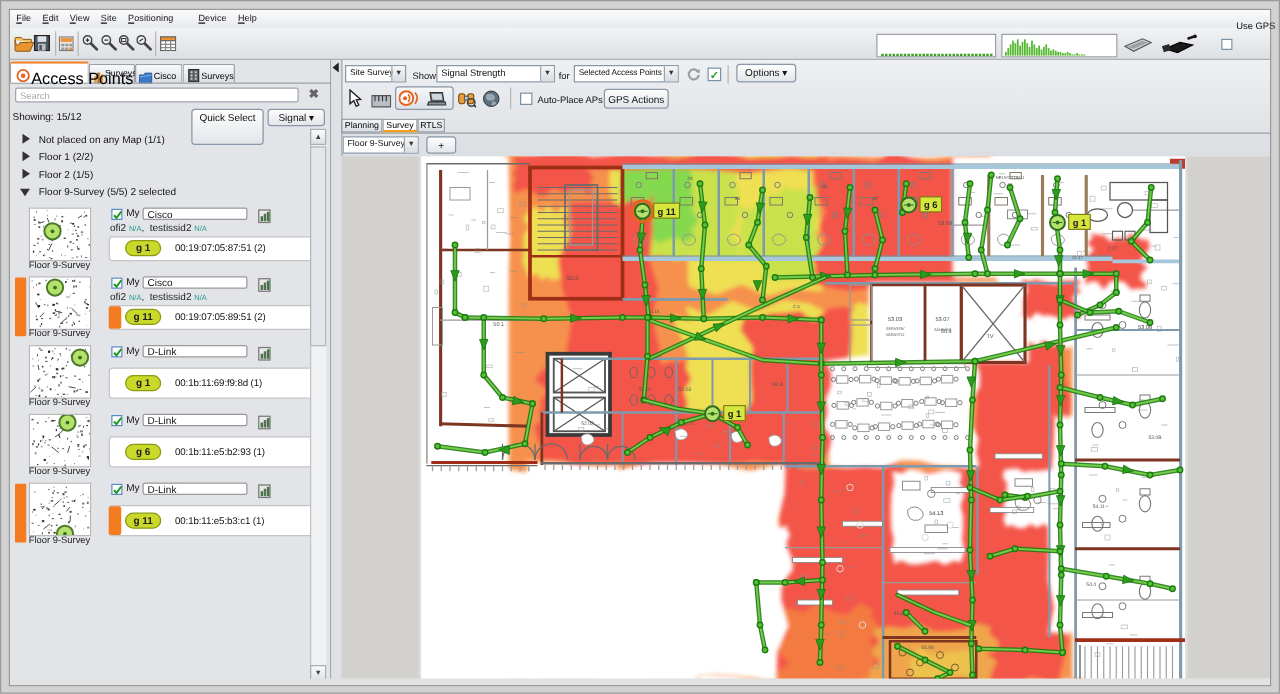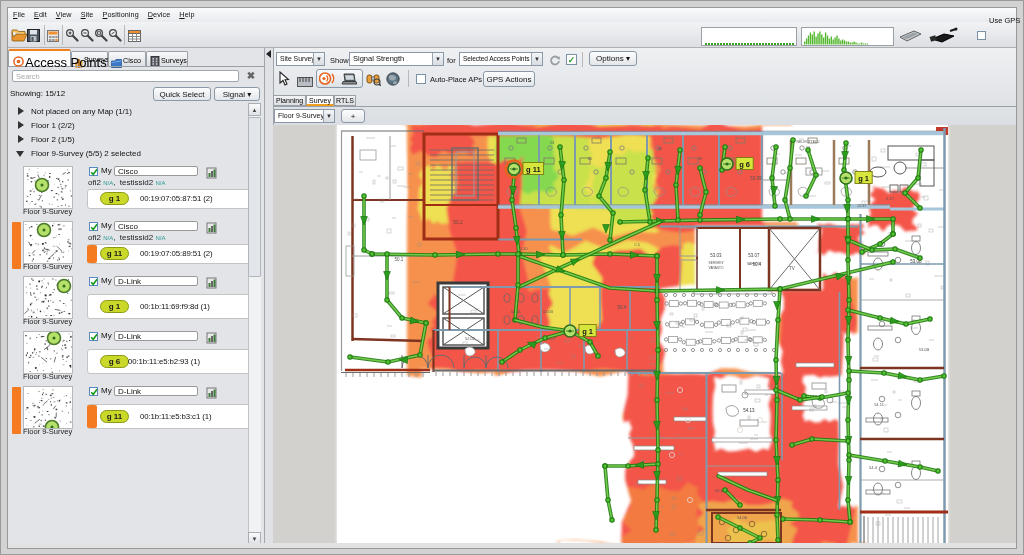--- a/index.html
+++ b/index.html
@@ -7,21 +7,21 @@
 .combo{position:absolute;background:#fff;border:1px solid #8a98a8;font-size:7.5px;color:#111;line-height:12px;padding-left:3px}
 .combo .ar{position:absolute;right:0;top:0;bottom:0;width:11px;background:linear-gradient(#f4f6f8,#d8dde2);border-left:1px solid #9aa4ae;color:#333;font-size:6px;line-height:12px;text-align:center}
 .cb{position:absolute;width:9px;height:9px;background:#fff;border:1px solid #7a92a8}
 .lbl{position:absolute;font-size:7.5px;color:#111}
 .sep{position:absolute;width:1px;background:#b8b8b8}
 </style></head><body>
 <div class="abs" style="left:7px;top:7px;width:1010px;height:542px;background:#e6e8ea;border:1px solid #999"></div>
 
 <div class="abs" style="left:8px;top:8px;width:1008px;height:14px;background:linear-gradient(#fafbfc,#e8eaee)"></div>
 <div class="abs" style="left:13px;top:10px;font-size:7.2px;color:#111;letter-spacing:0.1px">
-<span style="margin-right:9px"><u>F</u>ile</span><span style="margin-right:9px"><u>E</u>dit</span><span style="margin-right:9px"><u>V</u>iew</span><span style="margin-right:9px"><u>S</u>ite</span><span style="margin-right:9px"><u>P</u>ositioning</span><span style="margin-right:9px"><u>D</u>evice</span><span><u>H</u>elp</span></div>
+<span style="margin-right:9px"><u>F</u>ile</span><span style="margin-right:9px"><u>E</u>dit</span><span style="margin-right:9px"><u>V</u>iew</span><span style="margin-right:9px"><u>S</u>ite</span><span style="margin-right:20px"><u>P</u>ositioning</span><span style="margin-right:9px"><u>D</u>evice</span><span><u>H</u>elp</span></div>
 
 <div class="abs" style="left:8px;top:22px;width:1008px;height:26px;background:linear-gradient(#f2f3f5,#dcdfe3);border-bottom:1px solid #b0b0b0"></div>
 <div class="abs" style="left:11px;top:28px"><svg width="17" height="14" viewBox="0 0 17 14">
       <path d="M1 4 L1 12 Q1 13 2 13 L13 13 L16 6 L5 6 L4 8 L2 8 Z" fill="#e8952f" stroke="#8a5a10" stroke-width="0.8"></path>
       <path d="M1 4 L1 2.5 Q1 2 1.5 2 L6 2 L7.5 3.5 L14 3.5 L14 6" fill="#f5c05a" stroke="#8a5a10" stroke-width="0.8"></path>
     </svg></div>
 <div class="abs" style="left:27px;top:28px"><svg width="13" height="13" viewBox="0 0 13 13">
       <rect x="0.5" y="0.5" width="12" height="12" fill="#4a5560" stroke="#222"></rect>
       <rect x="3" y="1" width="7" height="4.5" fill="#dfe4e8"></rect>
       <rect x="3.5" y="7" width="6" height="5.5" fill="#b8bec4"></rect>
@@ -182,21 +182,21 @@
         <rect x="2.4" y="7.2" width="1.6" height="1.6"></rect>
         <rect x="5.8" y="7.2" width="1.6" height="1.6"></rect>
       </g>
     </svg></div>
 <div class="abs" style="left:161px;top:56px;font-size:7.2px">Surveys</div>
 <div class="abs" style="left:8px;top:66px;width:257px;height:1px;background:#9aa0a8"></div>
 
 <div class="abs" style="left:12px;top:70px;width:227px;height:12px;background:#fff;border:1px solid #a0a6ac;border-radius:2px;font-size:7.5px;color:#aaa;line-height:11px;padding-left:3px">Search</div>
 <div class="abs" style="left:243px;top:69px;width:16px;height:14px;color:#666;font-size:10px;font-weight:bold;text-align:center;line-height:14px">✖</div>
 <div class="abs" style="left:10px;top:89px;font-size:8px;color:#111">Showing: 15/12</div>
-<div class="btn" style="left:153px;top:87px;width:58px;height:14px;line-height:13px">Quick Select</div>
+<div class="btn" style="left:153px;top:87px;width:58px;height:29px;line-height:13px">Quick Select</div>
 <div class="btn" style="left:214px;top:87px;width:46px;height:14px;line-height:13px">Signal ▾</div>
 
 <div class="abs" style="left:18px;top:107px;width:0;height:0;border-left:6px solid #333;border-top:4px solid transparent;border-bottom:4px solid transparent"></div>
 <div class="abs" style="left:31px;top:107px;font-size:8px;color:#111">Not placed on any Map (1/1)</div>
 <div class="abs" style="left:18px;top:121px;width:0;height:0;border-left:6px solid #333;border-top:4px solid transparent;border-bottom:4px solid transparent"></div>
 <div class="abs" style="left:31px;top:121px;font-size:8px;color:#111">Floor 1 (2/2)</div>
 <div class="abs" style="left:18px;top:135px;width:0;height:0;border-left:6px solid #333;border-top:4px solid transparent;border-bottom:4px solid transparent"></div>
 <div class="abs" style="left:31px;top:135px;font-size:8px;color:#111">Floor 2 (1/5)</div>
 <div class="abs" style="left:16px;top:151px;width:0;height:0;border-top:6px solid #333;border-left:4px solid transparent;border-right:4px solid transparent"></div>
 <div class="abs" style="left:31px;top:149px;font-size:8px;color:#111">Floor 9-Survey (5/5) 2 selected</div>
@@ -569,21 +569,21 @@
 <div style="position:absolute;left:101px;top:331px;font-size:8px;color:#111">My</div>
 <div style="position:absolute;left:114px;top:331px;width:84px;height:10px;background:#fff;border:1px solid #999;border-radius:2px;font-size:8px;color:#111;padding:0 0 0 3px;line-height:10px">D-Link</div>
 <svg style="position:absolute;left:206px;top:332px" width="11" height="12">
     <rect x="1" y="1" width="9" height="10" fill="#e8e8e8" stroke="#777" stroke-width="1"></rect>
     <rect x="2.5" y="6" width="2" height="4" fill="#3a7a3a"></rect>
     <rect x="5" y="4" width="2" height="6" fill="#666"></rect>
     <rect x="7.5" y="2.5" width="2" height="7.5" fill="#3a7a3a"></rect>
   </svg>
 <div style="position:absolute;left:87px;top:349px;width:167px;height:25px;background:#fff;border:1px solid #c4c4c4;border-radius:3px"></div>
 <div style="position:absolute;left:100px;top:355px;width:29px;height:13px;background:#c9d829;border:1px solid #8a9a14;border-radius:7px;font-size:8px;font-weight:bold;color:#222;text-align:center;line-height:12px">g 6</div>
-<div style="position:absolute;left:128px;top:357px;font-size:7.8px;color:#111;letter-spacing:-0.1px">00:1b:11:e5:b2:93 (1)</div>
+<div style="position:absolute;left:140px;top:357px;font-size:7.8px;color:#111;letter-spacing:-0.1px">00:1b:11:e5:b2:93 (1)</div>
 <div style="position:absolute;left:12px;top:387px;width:9px;height:47px;background:#f47b20;border-radius:1px"></div>
 <div style="position:absolute;left:23px;top:386px;width:50px;height:43px;background:#fff;border:1px solid #b8b8b8;overflow:hidden"><svg width="50" height="43">
       <rect x="30.3" y="29.9" width="1.6" height="1.7" fill="#666"></rect>
       <rect x="31.6" y="21.7" width="1.7" height="1.5" fill="#444"></rect>
       <rect x="31.5" y="36.1" width="0.7" height="1.1" fill="#444"></rect>
       <rect x="18.9" y="5.0" width="0.8" height="1.5" fill="#555"></rect>
       <rect x="14.1" y="36.7" width="1.6" height="0.7" fill="#aaa"></rect>
       <rect x="4.4" y="25.1" width="1.1" height="0.7" fill="#aaa"></rect>
       <rect x="1.2" y="31.2" width="1.8" height="0.7" fill="#444"></rect>
       <rect x="14.6" y="38.5" width="1.3" height="1.4" fill="#444"></rect>

